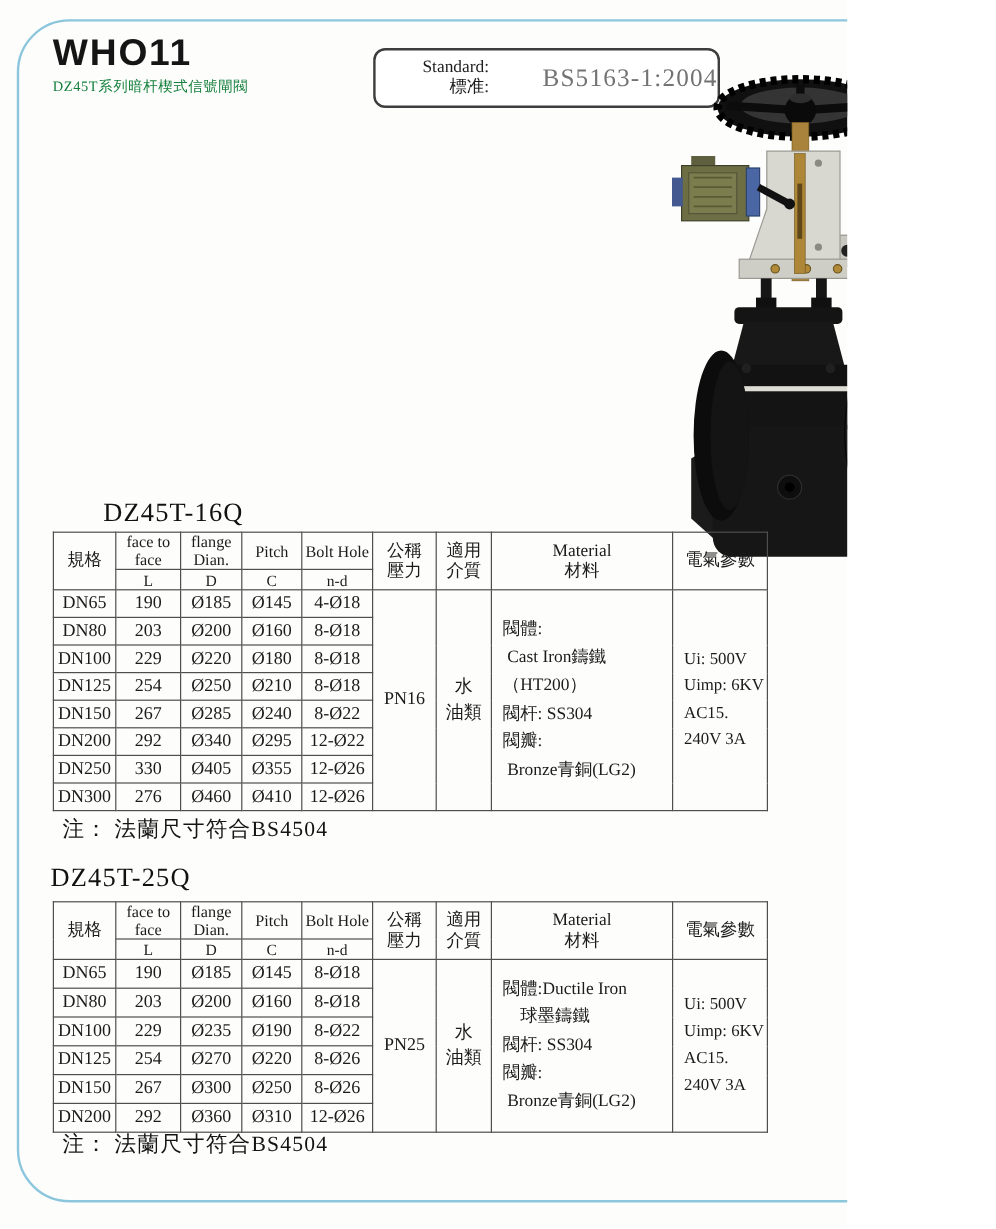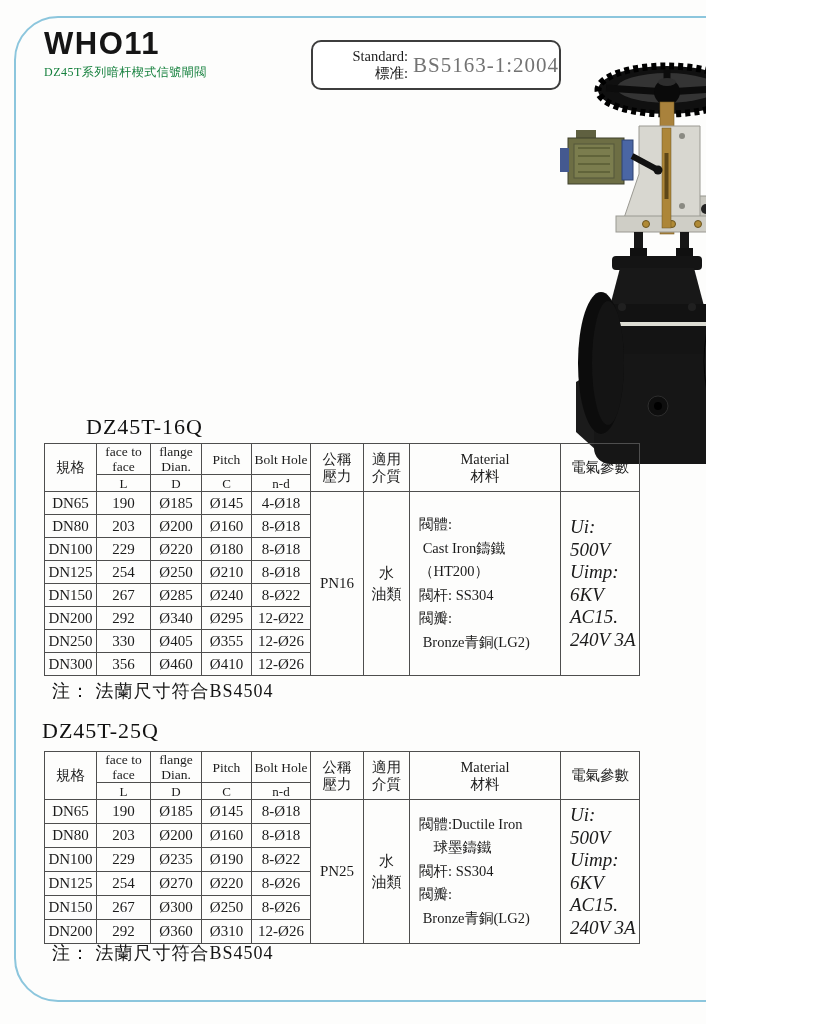--- a/index.html
+++ b/index.html
@@ -8,21 +8,21 @@
   .frame{position:absolute;left:14px;top:16px;width:788px;height:982px;
          border:2px solid #8cc6dd;border-radius:44px;}
 
   .brand{position:absolute;left:44px;top:26px;
          font-family:"Liberation Sans","DejaVu Sans",sans-serif;
          font-weight:700;font-size:31px;letter-spacing:1.5px;color:#151515;}
   .subtitle{position:absolute;left:44px;top:64px;font-size:12px;letter-spacing:.5px;color:#15803d;}
 
   .standard-box{position:absolute;left:311px;top:40px;width:246px;height:46px;
         border:2px solid #3d3d3d;border-radius:10px;background:#fff;
-        display:flex;align-items:center;justify-content:flex-end;gap:5px;}
+        display:flex;align-items:center;justify-content:space-between;gap:5px;padding-left:39px;}
   .standard-labels{font-size:14.5px;line-height:17px;text-align:right;color:#1c1c1c;}
   .standard-value{font-size:21px;letter-spacing:1px;color:#737373;}
 
   .intro{position:absolute;left:42px;top:146px;width:496px;
          font-size:17.5px;line-height:27.6px;text-align:justify;color:#161616;}
   .intro p{margin:0;text-indent:2em;}
 
   .section-title{position:absolute;left:42px;font-size:22px;letter-spacing:1px;color:#111;}
   #t1-title{top:414px;margin-left:44px;} #t2-title{top:718px;}
 
@@ -31,21 +31,21 @@
   .spec-table th,.spec-table td{border:1px solid #4e4e4e;font-weight:normal;
         color:#1b1b1b;padding:0;overflow:hidden;}
   .spec-table th{font-size:13.5px;line-height:15px;white-space:pre-line;text-align:center;}
   .spec-table th.h-cjk{font-size:14.5px;line-height:17px;}
   .spec-table thead tr.h-top th{height:27px;}
   .spec-table thead tr.h-sub th{height:16px;font-size:13px;}
   .spec-table td{font-size:15px;text-align:center;height:22px;}
   #table2 tbody td{height:23px;}
   td.material-cell{text-align:left;padding:0 4px 0 9px;font-size:14.5px;
         line-height:23.5px;white-space:pre-wrap;}
-  td.electrical-cell{text-align:left;padding-left:9px;font-size:19px;line-height:22.5px;font-style:italic;}
+  td.electrical-cell{text-align:left;padding-left:9px;font-size:14px;line-height:22.5px;}
   td.pressure-cell{font-size:15px;}
   td.medium-cell{font-size:15px;white-space:pre-line;line-height:21px;}
 
   .note{position:absolute;left:52px;font-size:18px;letter-spacing:1px;color:#141414;text-align:right;}
   #note1{top:679px;} #note2{top:941px;}
 
   .valve-figure{position:absolute;left:546px;top:58px;width:268px;height:408px;}
 </style>
 </head>
 <body>
@@ -242,21 +242,21 @@
         </tr>
         <tr>
           <td>DN250</td>
           <td>330</td>
           <td>Ø405</td>
           <td>Ø355</td>
           <td>12-Ø26</td>
         </tr>
         <tr>
           <td>DN300</td>
-          <td>356</td>
+          <td>276</td>
           <td>Ø460</td>
           <td>Ø410</td>
           <td>12-Ø26</td>
         </tr>
       </tbody>
   </table>
 
   <div class="note" id="note1">注： 法蘭尺寸符合BS4504</div>
 
   <div class="section-title" id="t2-title">DZ45T-25Q</div>

